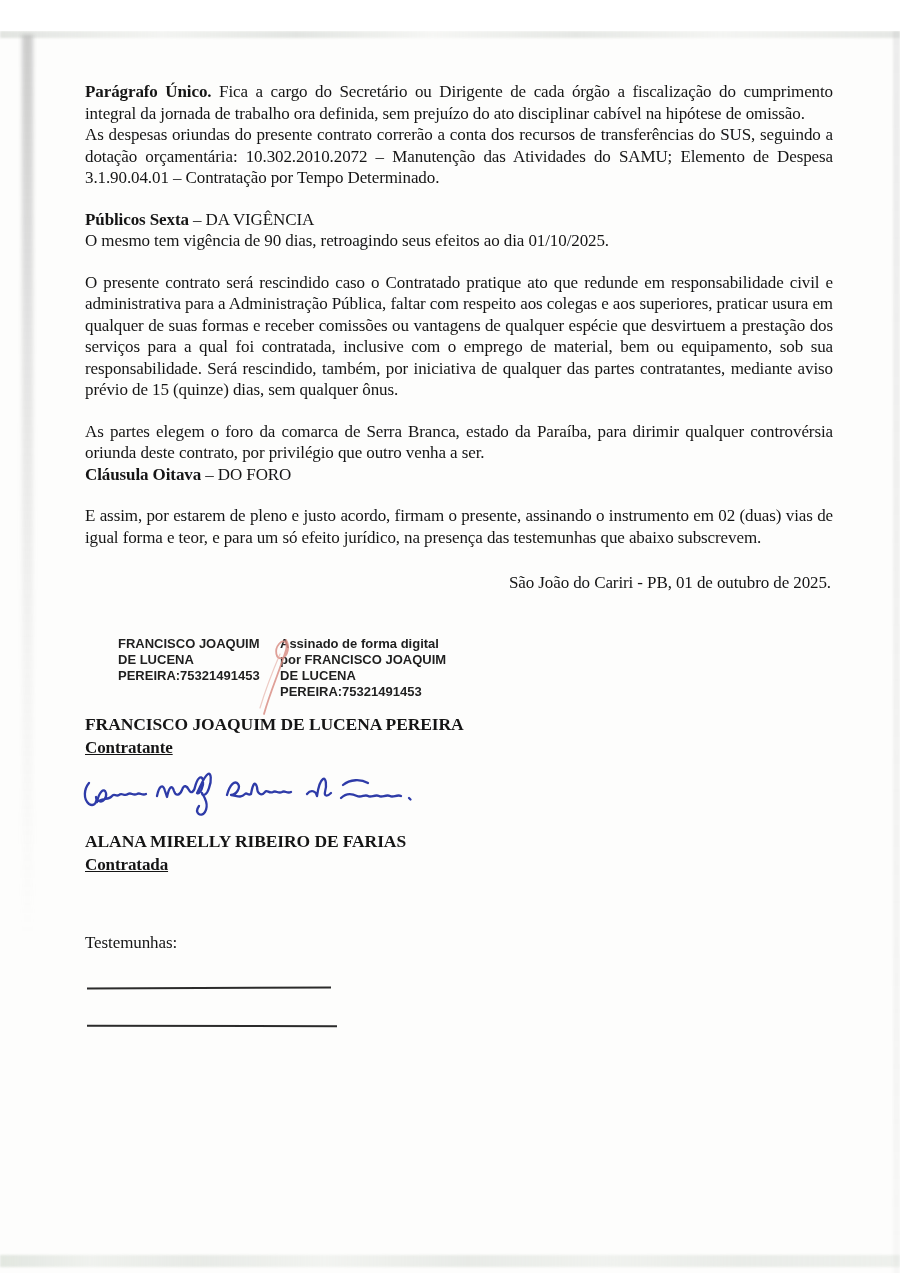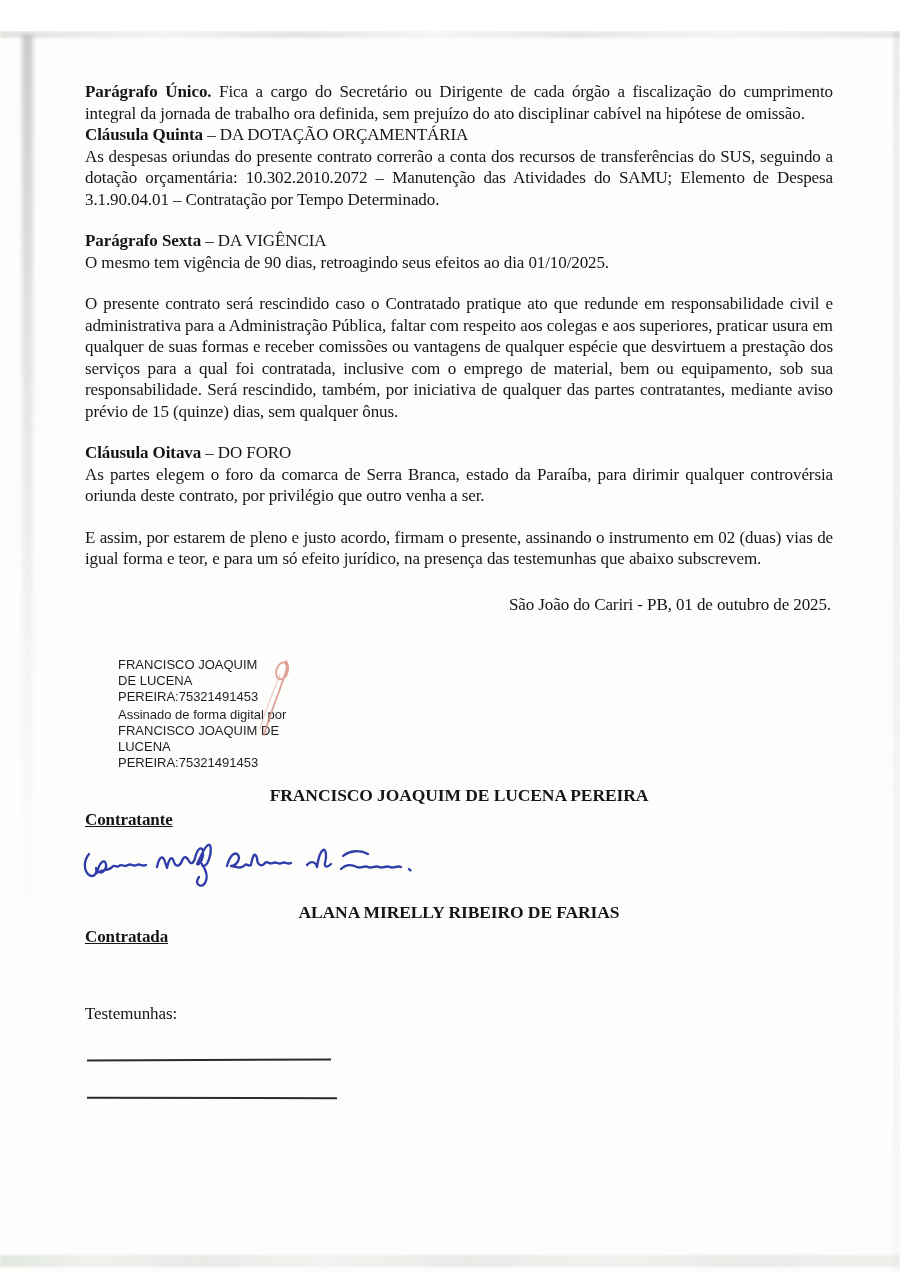--- a/index.html
+++ b/index.html
@@ -45,30 +45,30 @@
   }
   .doc p { margin:0; }
   .block { margin:0 0 20px 0; }
   .lead { font-weight:bold; }
 
   .dateline { text-align:right; margin-top:24px !important; padding-right:2px; }
 
   
   .stamp {
     position:relative; margin:42px 0 0 33px; width:372px;
-    display:flex; gap:2px;
+    display:flex; gap:14px;
     font-family:"Liberation Sans", sans-serif;
-    font-size:13px; font-weight:400; line-height:16px; color:#1f1f1f;
-    text-align:left; letter-spacing:0;flex-direction:column;
+    font-size:13px; font-weight:700; line-height:16px; color:#1f1f1f;
+    text-align:left; letter-spacing:0;
   }
   .stamp-left  { width:148px; }
   .stamp-right { width:178px; }
   .stamp-flourish { position:absolute; left:132px; top:-6px; }
 
-  .sig-name { font-weight:bold; font-size:17.5px; margin-top:14px !important; text-align:center; }
+  .sig-name { font-weight:bold; font-size:17.5px; margin-top:14px !important; text-align:left; }
   .sig-role { font-weight:bold; margin-top:2px !important; text-align:left;text-decoration:underline; }
 
   .handwriting { display:block; margin:12px 0 0 -4px; }
 
   .witnesses { margin-top:56px !important; text-align:left; }
   .wline {
     width:244px; height:0; border-top:2px solid #2b2b2b;
     margin:34px 0 0 2px; transform:rotate(-0.2deg);
   }
   .wline.second { width:250px; margin-top:36px; transform:rotate(0.15deg); }
@@ -86,37 +86,36 @@
 
   <div class="scan-band-top"></div>
   <div class="scan-edge-left"></div>
   <div class="scan-edge-right"></div>
 
   <main class="doc">
 
     <p class="block"><span class="lead">Parágrafo Único.</span><span> Fica a cargo do Secretário ou Dirigente de cada órgão a fiscalização do cumprimento integral da jornada de trabalho ora definida, sem prejuízo do ato disciplinar cabível na hipótese de omissão.</span></p>
 
     <div class="block">
-      <p><span class="lead">Cláusula Quinta</span><span> – DA DOTAÇÃO ORÇAMENTÁRIA</span></p>
       <p>As despesas oriundas do presente contrato correrão a conta dos recursos de transferências do SUS, seguindo a dotação orçamentária: 10.302.2010.2072 – Manutenção das Atividades do SAMU; Elemento de Despesa 3.1.90.04.01 – Contratação por Tempo Determinado.</p>
     </div>
 
     <div class="block">
-      <p><span class="lead">Parágrafo Sexta</span><span> – DA VIGÊNCIA</span></p>
+      <p><span class="lead">Públicos Sexta</span><span> – DA VIGÊNCIA</span></p>
       <p>O mesmo tem vigência de 90 dias, retroagindo seus efeitos ao dia 01/10/2025.</p>
     </div>
 
     <div class="block">
       <p>O presente contrato será rescindido caso o Contratado pratique ato que redunde em responsabilidade civil e administrativa para a Administração Pública, faltar com respeito aos colegas e aos superiores, praticar usura em qualquer de suas formas e receber comissões ou vantagens de qualquer espécie que desvirtuem a prestação dos serviços para a qual foi contratada, inclusive com o emprego de material, bem ou equipamento, sob sua responsabilidade. Será rescindido, também, por iniciativa de qualquer das partes contratantes, mediante aviso prévio de 15 (quinze) dias, sem qualquer ônus.</p>
     </div>
 
 
     <div class="block">
+      <p>As partes elegem o foro da comarca de Serra Branca, estado da Paraíba, para dirimir qualquer controvérsia oriunda deste contrato, por privilégio que outro venha a ser.</p>
       <p><span class="lead">Cláusula Oitava</span><span> – DO FORO</span></p>
-      <p>As partes elegem o foro da comarca de Serra Branca, estado da Paraíba, para dirimir qualquer controvérsia oriunda deste contrato, por privilégio que outro venha a ser.</p>
     </div>
 
     <p class="block">E assim, por estarem de pleno e justo acordo, firmam o presente, assinando o instrumento em 02 (duas) vias de igual forma e teor, e para um só efeito jurídico, na presença das testemunhas que abaixo subscrevem.</p>
 
     <p class="dateline">São João do Cariri - PB, 01 de outubro de 2025.</p>
 
     <div class="stamp">
       <div class="stamp-left">FRANCISCO JOAQUIM DE LUCENA PEREIRA:75321491453</div>
       <svg class="stamp-flourish" width="46" height="88" viewBox="0 0 46 88">
         <path d="M14,84 C20,62 30,40 36,20 C38,13 34,8 29,14 C24,20 26,30 32,28 C38,26 40,16 36,10" fill="none" stroke="#d98f86" stroke-width="1.8" stroke-linecap="round" opacity="0.85"></path>

